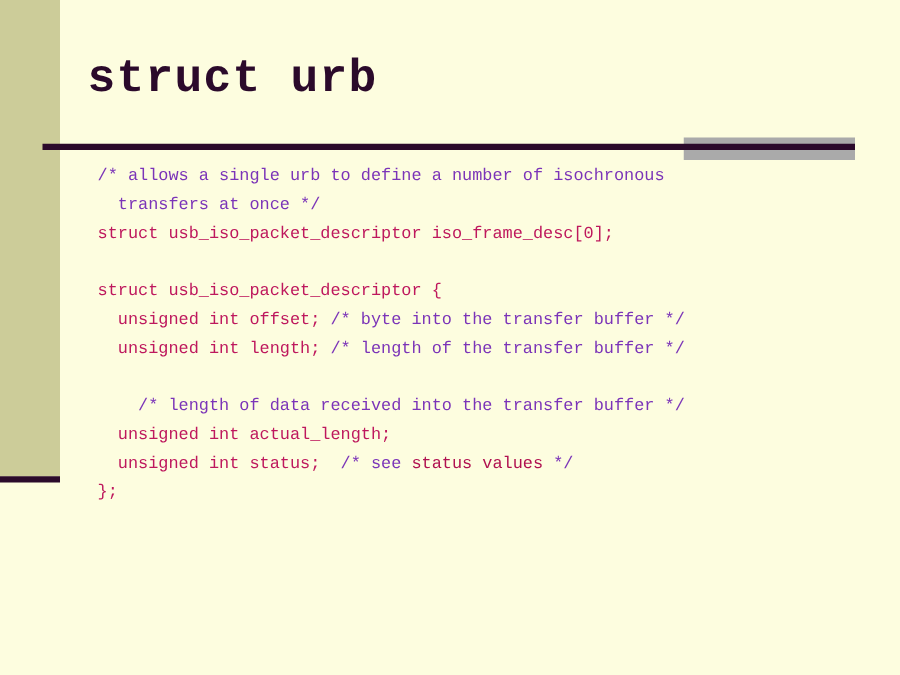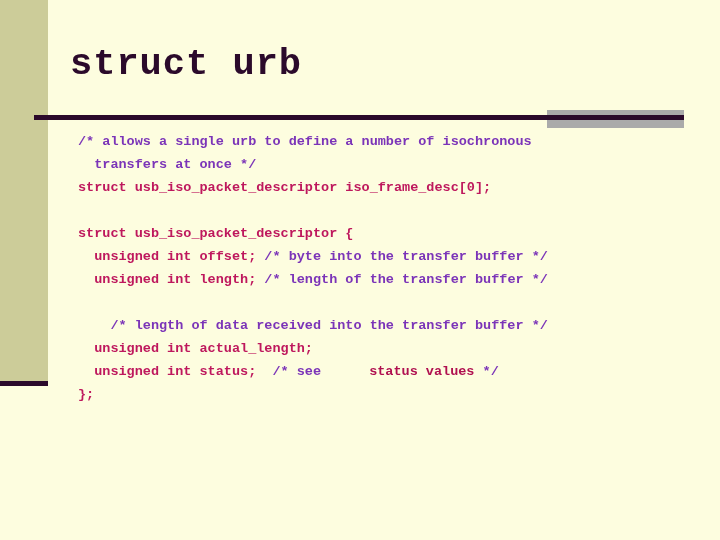--- a/index.html
+++ b/index.html
@@ -75,35 +75,35 @@
     background: #2b0a2b;
   }
   
   .code {
     position: absolute;
     left: 78px;
     top: 130px;
     width: 620px;
     font-family: "Liberation Mono", "DejaVu Sans Mono", monospace;
     font-size: 13.5px;
-    font-weight: bold;
+    font-weight: normal;
     line-height: 23px;
     color: #141414;
     white-space: pre;
   }
   .code .line {
     white-space: pre;
     height: 23px;
   }
   .code .blank {
     height: 23px;
   }
   .cmt    { color: #7b34b8; }
   .kw     { color: #be185d; }
-  .status { color: #b01050; margin-left: 40px; }
+  .status { color: #b01050; }
 </style>
 </head>
 <body>
 
 <div class="slide">
 
   <div class="sidebar"></div>
   <div class="sidebar-cap"></div>
 
   <div class="title">struct urb</div>

